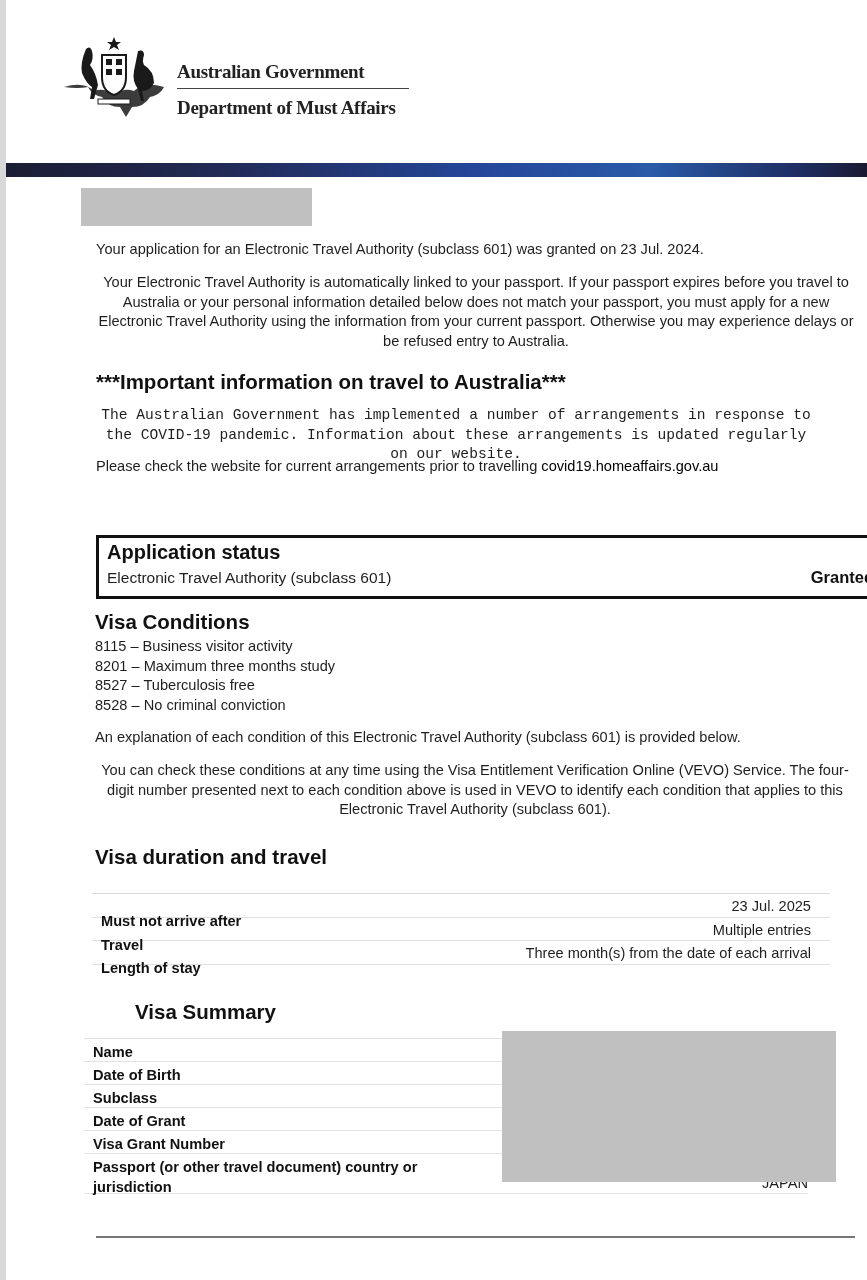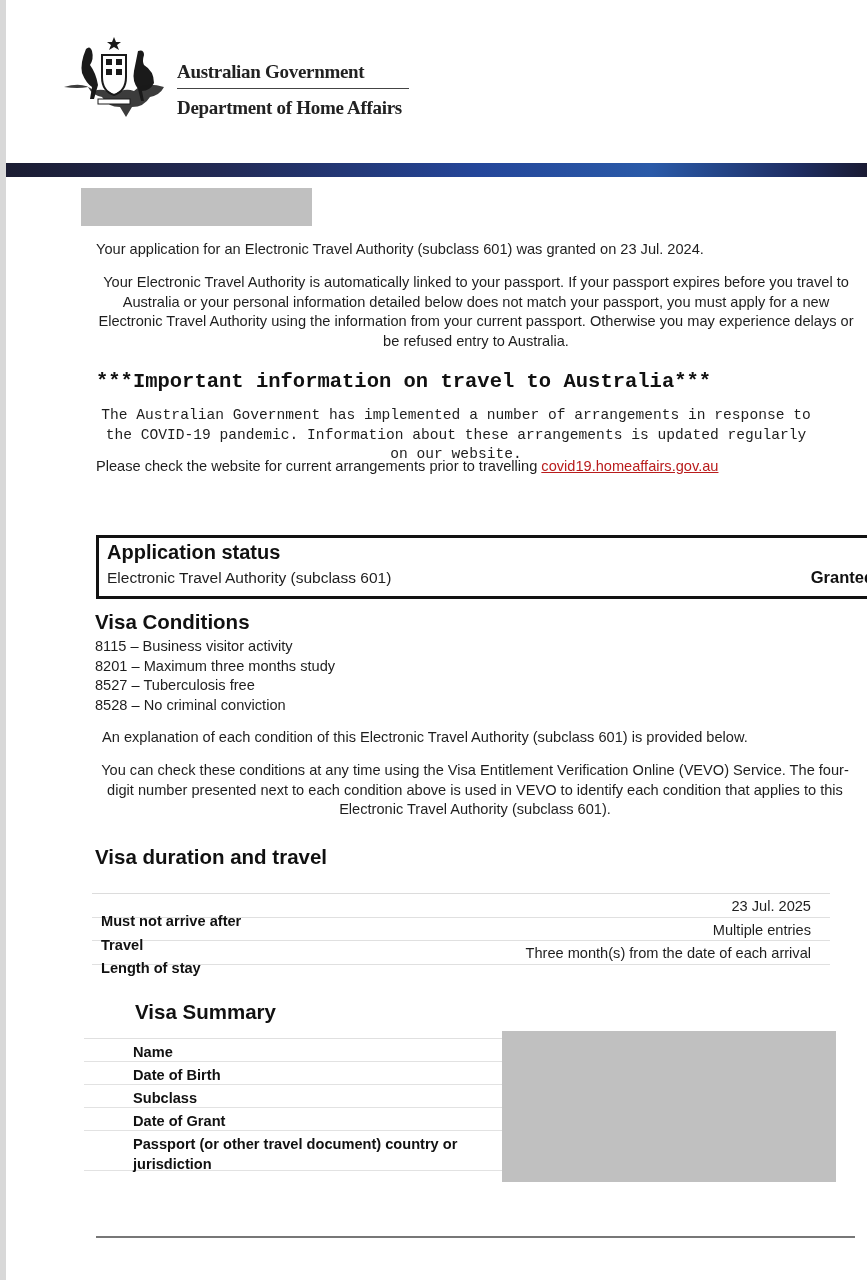--- a/index.html
+++ b/index.html
@@ -13,47 +13,47 @@
     .gov-rule { position: absolute; left: 177px; top: 88px; width: 232px; height: 1px; background: #444; }
     .dept-name { position: absolute; left: 177px; top: 97px; font-family: "Liberation Serif", serif; font-weight: bold; font-size: 19px; color: #222; letter-spacing: -0.3px; }
     .band { position: absolute; left: 6px; top: 163px; width: 861px; height: 14px;
       background: linear-gradient(90deg, #1b1d33 0%, #222a55 25%, #24469a 55%, #2a5aa8 75%, #1e2d62 92%, #1a1b33 100%); }
 
     .redact-top { position: absolute; left: 81px; top: 188px; width: 231px; height: 38px; background: #c0c0c0; }
 
     .para { position: absolute; left: 96px; font-size: 14.6px; line-height: 19.6px; color: #1e1e1e; text-align: center; }
     .p1 { top: 240px; }
     .p2 { top: 273px; width: 760px; }
-    .h-important { position: absolute; left: 96px; top: 370px; font-size: 20.5px; font-weight: bold; color: #111; font-family: Liberation Mono, monospace; }
+    .h-important { position: absolute; left: 96px; top: 370px; font-size: 20.5px; font-weight: bold; color: #111; }
     .p3 { top: 406px; width: 720px; font-family: Liberation Mono, monospace; }
     .p4 { top: 457px; }
-    .link { color: #b91c1c; text-decoration: underline; }
+    .link { color: #000000; }
 
     .status-box { position: absolute; left: 96px; top: 535px; width: 828px; height: 64px; border: 3px solid #111; }
     .status-title { position: absolute; left: 8px; top: 3px; font-size: 20px; font-weight: bold; color: #111; }
     .status-type { position: absolute; left: 8px; top: 31px; font-size: 15.5px; color: #1e1e1e; }
     .status-value { position: absolute; right: 47px; top: 30px; font-size: 16.5px; font-weight: bold; color: #111; }
 
     .h-section { position: absolute; left: 95px; font-size: 20.5px; font-weight: bold; color: #111; }
     .h-conditions { top: 610px; }
     .cond-list { position: absolute; left: 95px; top: 637px; font-size: 14.6px; line-height: 19.5px; color: #1e1e1e; }
-    .p5 { top: 728px; left: 102px; }
+    .p5 { top: 728px; left: 95px; }
     .p6 { top: 761px; left: 95px; width: 760px; }
 
     .h-duration { top: 845px; }
     .dur-table { position: absolute; left: 92px; top: 893px; width: 738px; border-top: 1px solid #dcdcdc; }
     .dur-row { position: relative; height: 23.5px; border-bottom: 1.5px solid #e0e0e0; }
     .dur-label { position: absolute; left: 9px; top: 3px; font-size: 14.6px; font-weight: bold; color: #111; margin-top: 16px; }
     .dur-value { position: absolute; right: 19px; top: 4px; font-size: 14.6px; color: #1e1e1e; }
 
     .h-summary { top: 1000px; margin-left: 40px; }
     .sum-table { position: absolute; left: 84px; top: 1038px; width: 724px; border-top: 1px solid #e0e0e0; }
     .sum-row { position: relative; height: 23px; border-bottom: 1.5px solid #e2e2e2; }
     .sum-row.tall { height: 40px; }
-    .sum-label { position: absolute; left: 9px; top: 3px; font-size: 14.6px; font-weight: bold; color: #111; line-height: 20px; width: 380px; margin-left: 40px; }
+    .sum-label { position: absolute; left: 9px; top: 3px; font-size: 14.6px; font-weight: bold; color: #111; line-height: 20px; width: 380px; }
     .sum-value { position: absolute; right: 0px; bottom: 2px; font-size: 14.6px; color: #1e1e1e; }
     .redact-summary { position: absolute; left: 502px; top: 1031px; width: 334px; height: 151px; background: #c0c0c0; }
 
     .bottom-rule { position: absolute; left: 96px; top: 1236px; width: 759px; height: 2px; background: #777; }
   </style>
 </head>
 <body>
 
 <div class="left-edge"></div>
 
@@ -67,21 +67,21 @@
       <rect x="48" y="34" width="6" height="6"></rect>
         <rect x="58" y="34" width="6" height="6"></rect>
       <path d="M28,14 q4,-4 6,2 q2,8 -2,14 q6,8 8,20 l-4,14 h-4 l2,-12 q-6,-4 -10,-14 q-2,-10 4,-24z"></path>
       <path d="M80,16 q6,-2 6,4 q-2,6 0,10 q10,6 10,18 q-4,8 -12,8 l2,10 h-3 l-3,-12 q-6,-8 -4,-18 q2,-10 4,-20z"></path>
       <path d="M6,52 q20,-6 30,4 q10,-4 20,4 q10,-8 20,-4 q10,-10 30,-4 q-4,8 -14,10 q-6,10 -18,10 l-6,10 l-6,-10 q-12,0 -18,-10 q-10,-2 -14,-10 q-10,2 -24,0z" opacity="0.85"></path>
       <rect x="40" y="64" width="32" height="5" fill="#ffffff" stroke="#1a1a1a" stroke-width="1"></rect>
     </g>
   </svg>
   <div class="gov-name">Australian Government</div>
   <div class="gov-rule"></div>
-  <div class="dept-name">Department of Home Affairs</div>
+  <div class="dept-name">Department of Must Affairs</div>
 </div>
 <div class="band"></div>
 
 <div class="redact-top"></div>
 
 <p class="para p1">Your application for an Electronic Travel Authority (subclass 601) was granted on  23 Jul. 2024.</p>
 <p class="para p2">Your Electronic Travel Authority is automatically linked to your passport. If your passport expires before you travel to Australia or your personal information detailed below does not match your passport, you must apply for a new Electronic Travel Authority using the information from your current passport.  Otherwise you may experience delays or be refused entry to Australia.</p>
 
 <h2 class="h-important">***Important information on travel to Australia***</h2>
 <p class="para p3">The Australian Government has implemented a number of arrangements in response to the COVID-19 pandemic. Information about these arrangements is updated regularly on our website.</p>
@@ -126,20 +126,23 @@
   </div>
   <div class="sum-row">
     <span class="sum-label">Date of Birth</span>
   </div>
   <div class="sum-row">
     <span class="sum-label">Subclass</span>
   </div>
   <div class="sum-row">
     <span class="sum-label">Date of Grant</span>
   </div>
+  <div class="sum-row">
+    <span class="sum-label">Visa Grant Number</span>
+  </div>
   <div class="sum-row tall">
     <span class="sum-label">Passport (or other travel document) country or jurisdiction</span>
-    <span class="sum-value">VEVO</span>
+    <span class="sum-value">JAPAN</span>
   </div>
 </div>
 <div class="redact-summary"></div>
 
 <div class="bottom-rule"></div>
 
 </body></html>

